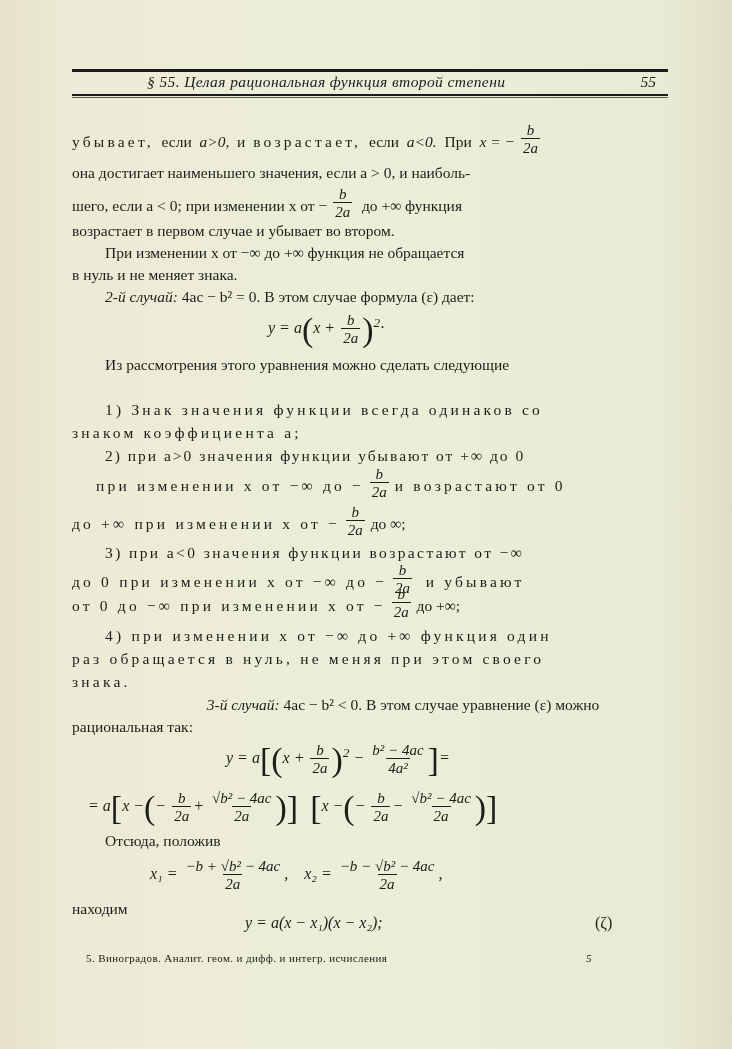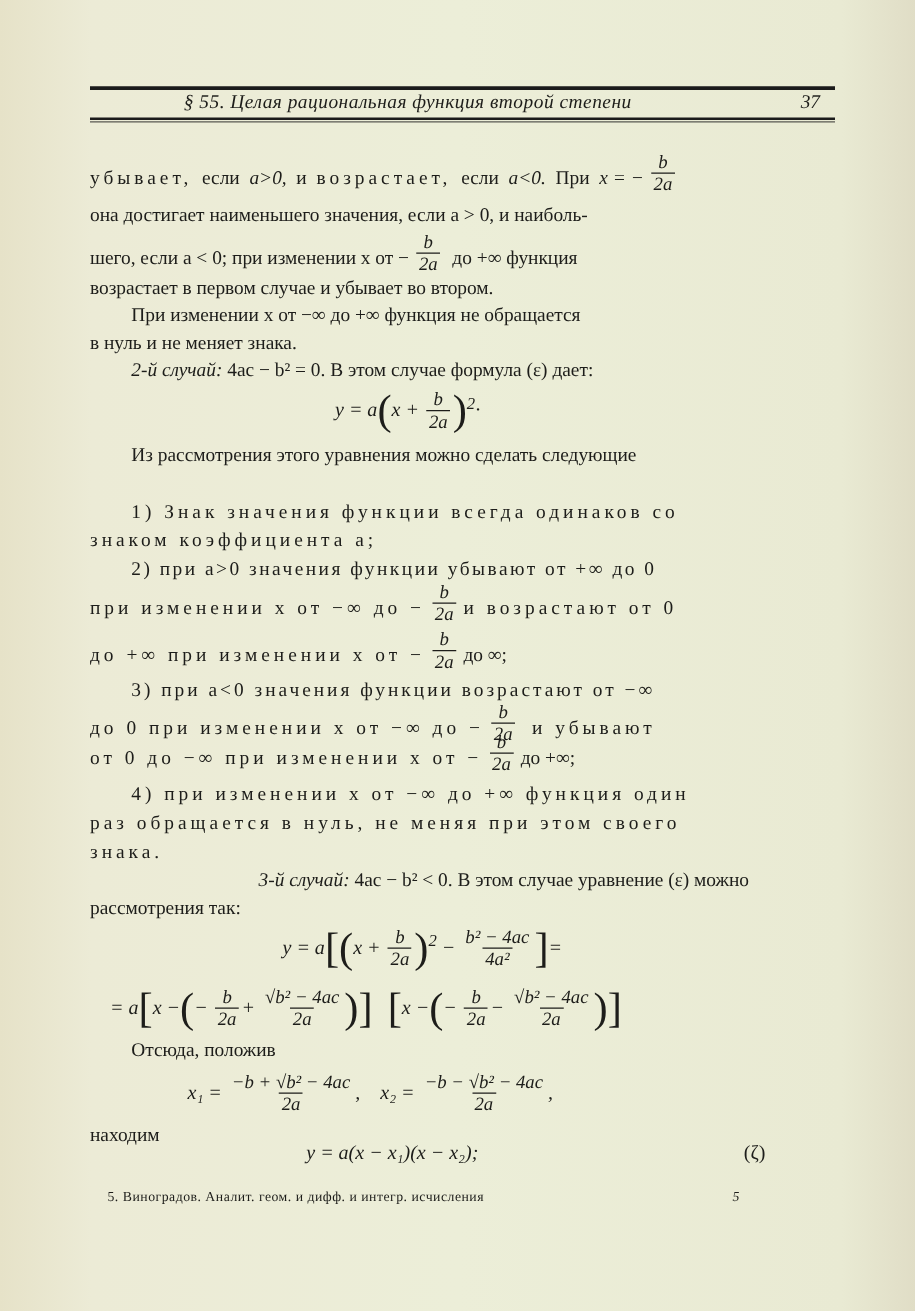--- a/index.html
+++ b/index.html
@@ -29,21 +29,21 @@
     .footer .sig{position:absolute;left:500px;top:0;font-style:italic;font-size:11px;}
   </style>
 </head>
 <body>
 
 <div class="page">
 
   <div class="rule r1"></div>
   <div class="header">
     <span class="title">§ 55. Целая рациональная функция второй степени</span>
-    <span class="num">37</span>
+    <span class="num">55</span>
   </div>
   <div class="rule r2"></div>
   <div class="rule r3"></div>
 
   <div class="line" style="top:130px;">
     <span class="sp">убывает,</span>&nbsp;
     <span>если</span>&nbsp;
     <span class="it">a&gt;0,</span>&nbsp;
     <span>и</span>&nbsp;
     <span class="sp">возрастает,</span>&nbsp;
@@ -80,21 +80,21 @@
     <span class="frac">
         <span class="n">b</span>
         <span class="d">2a</span>
       </span><span class="big">)</span><sup>2</sup>·
   </div>
 
   <div class="line ind" style="top:356px;">Из рассмотрения этого уравнения можно сделать следующие</div>
   <div class="line ind sp" style="top:401px;">1) Знак значения функции всегда одинаков со</div>
   <div class="line sp" style="top:424px;">знаком коэффициента a;</div>
   <div class="line ind sp" style="top:447px;letter-spacing:2px;">2) при a&gt;0 значения функции убывают от +∞ до 0</div>
-  <div class="line" style="top:474px;">
+  <div class="line" style="top:474px;margin-left:24px;">
     <span class="sp">при изменении x от −∞ до −</span>
     <span class="frac" style="margin-top:-8px;">
         <span class="n">b</span>
         <span class="d">2a</span>
       </span>
     <span class="sp">и возрастают от 0</span>
   </div>
   <div class="line" style="top:512px;">
     <span class="sp">до +∞ при изменении x от −</span>
     <span class="frac" style="margin-top:-8px;">
@@ -119,21 +119,21 @@
         <span class="d">2a</span>
       </span>
     <span>до +∞;</span>
   </div>
   <div class="line ind sp" style="top:627px;">4) при изменении x от −∞ до +∞ функция один</div>
   <div class="line sp" style="top:650px;">раз обращается в нуль, не меняя при этом своего</div>
   <div class="line sp" style="top:673px;">знака.</div>
   <div class="line ind" style="top:696px;text-align:center;">
     <span class="it">3-й случай:</span>&nbsp;<span>4ac − b² &lt; 0. В этом случае уравнение (ε) можно</span>
   </div>
-  <div class="line" style="top:718px;">рассмотрения так:</div>
+  <div class="line" style="top:718px;">рациональная так:</div>
 
   <div class="formula" style="left:226px;top:742px;">
     <span>y = a</span><span class="big">[(</span><span>x +</span>
     <span class="frac">
         <span class="n">b</span>
         <span class="d">2a</span>
       </span><span class="big">)</span><sup>2</sup>
     <span>−</span>
     <span class="frac">
         <span class="n">b² − 4ac</span>

